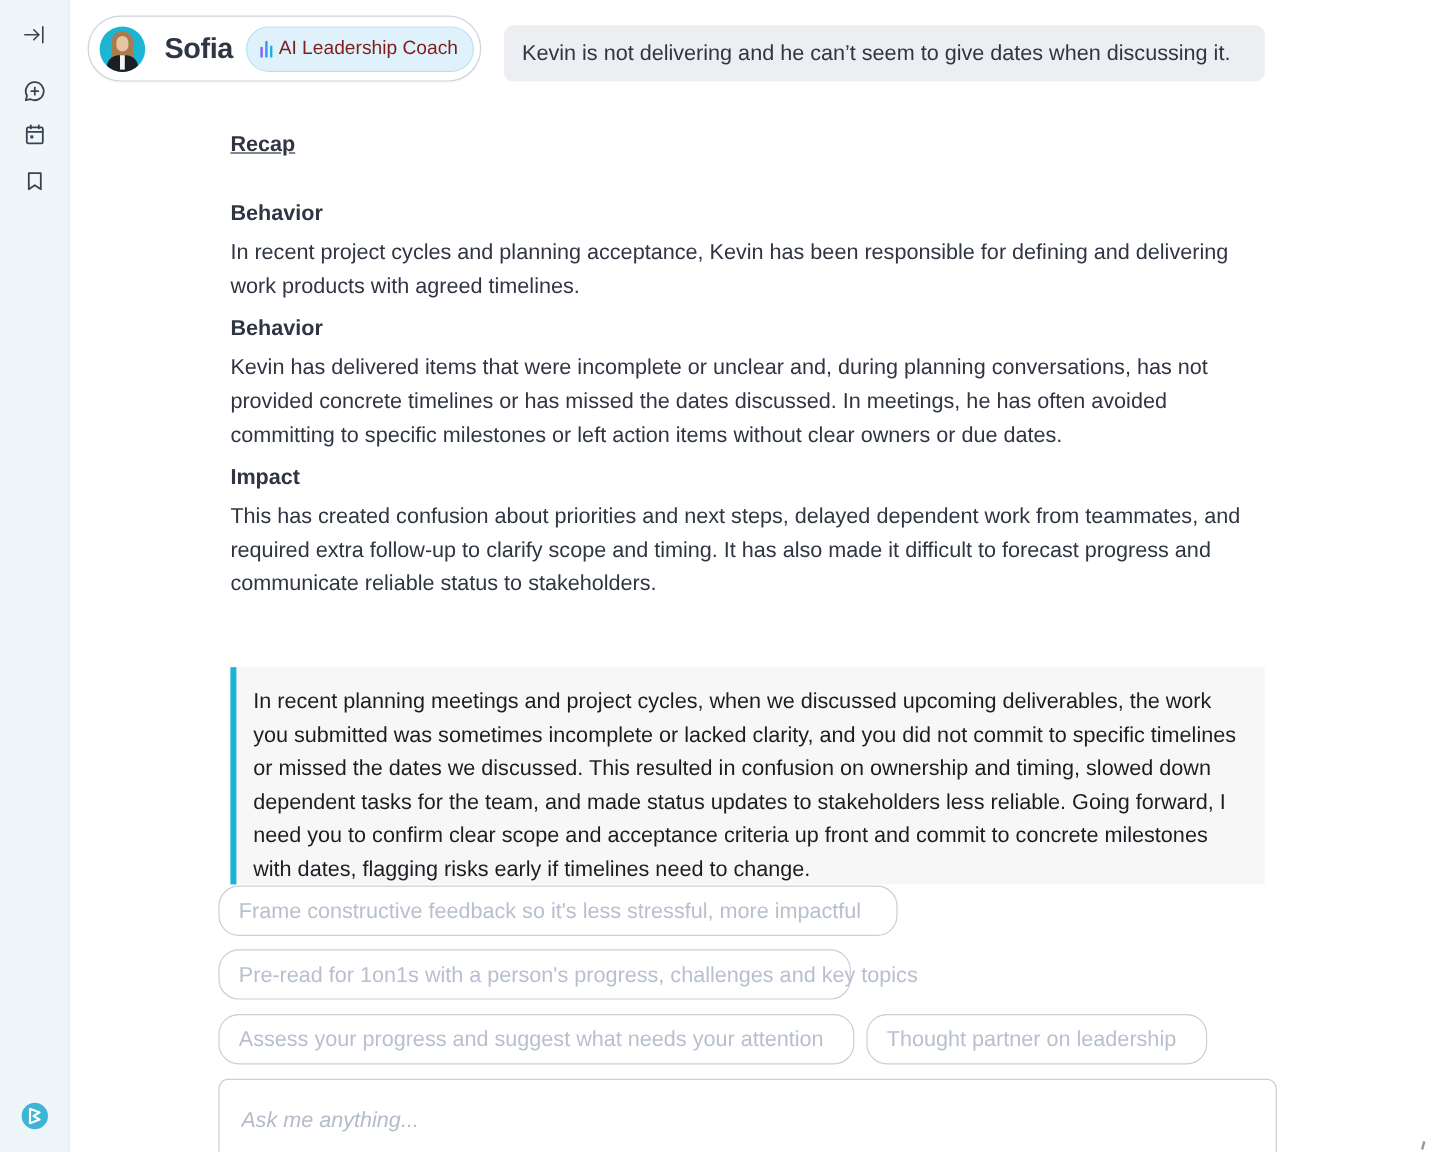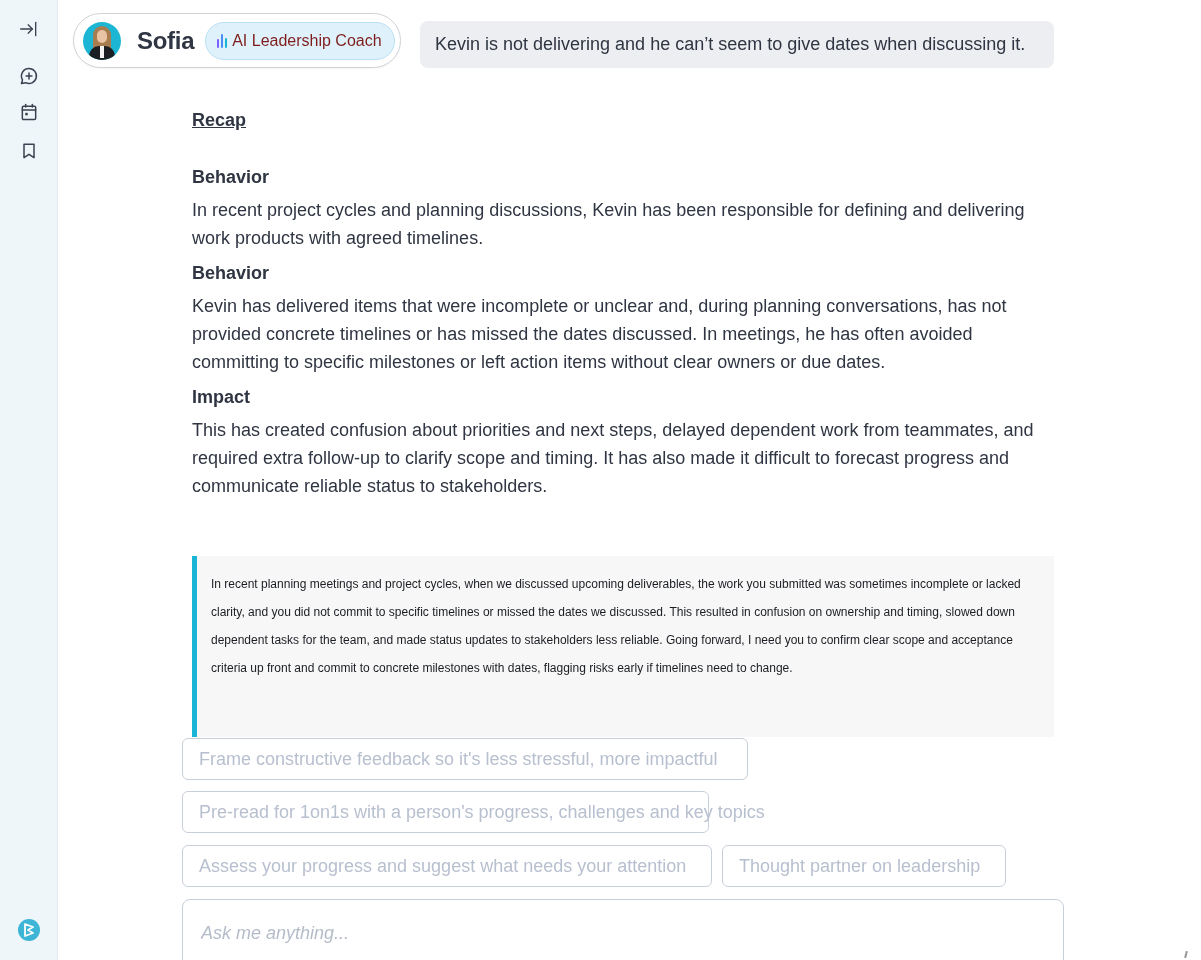--- a/index.html
+++ b/index.html
@@ -25,24 +25,24 @@
 
     .user-msg { position: absolute; left: 362px; top: 21px; width: 634px; height: 47px; background: #edeef1; border-radius: 8px; display: flex; align-items: center; padding-left: 15px; font-size: 18px; color: #2f3542; }
 
     .content { position: absolute; left: 134px; top: 108px; width: 862px; font-size: 18px; line-height: 28px; color: #2f3542; }
     .content h4 { font-size: 18px; font-weight: bold; line-height: 24px; }
     .h-recap { margin-bottom: 33px; text-decoration: underline; }
     .content p { margin-top: 7px; }
     .sec { margin-top: 9px; }
     .draft-label { margin-top: 7px; }
 
-    .quote { position: absolute; left: 134px; top: 556px; width: 862px; height: 181px; background: #f7f7f7; border-left: 5px solid #19b4d6; padding: 14px 20px 0 14px; font-size: 12px; line-height: 28px; color: #1a1d22; overflow: hidden; }
+    .quote { position: absolute; left: 134px; top: 556px; width: 862px; height: 181px; background: #f7f7f7; border-left: 5px solid #19b4d6; padding: 14px 20px 0 14px; font-size: 18px; line-height: 28px; color: #1a1d22; overflow: hidden; }
 
     .chips { position: absolute; left: 124px; top: 738px; width: 890px; }
-    .chip { position: absolute; height: 42px; border: 1.5px solid #c9cfd9; border-radius: 6px; background: #fff; display: flex; align-items: center; padding: 0 16px; font-size: 18px; color: #b8c0cf; white-space: nowrap; cursor: pointer; }
+    .chip { position: absolute; height: 42px; border: 1.5px solid #c9cfd9; border-radius: 17px; background: #fff; display: flex; align-items: center; padding: 0 16px; font-size: 18px; color: #b8c0cf; white-space: nowrap; cursor: pointer; }
 
     .ask { position: absolute; left: 124px; top: 899px; width: 882px; height: 68px; border: 1.5px solid #c9cfd9; border-radius: 8px; background: #fff; }
     .ask input { width: 100%; height: 100%; border: none; outline: none; background: transparent; padding-left: 18px; font-size: 18px; font-style: italic; font-family: "Liberation Sans", sans-serif; color: #2f3542; }
     .ask input::placeholder { color: #b4bcc9; font-style: italic; }
 
     .corner-mark { position: absolute; right: 14px; bottom: 2px; width: 2px; height: 7px; background: #999; transform: rotate(15deg); }
   </style>
 </head>
 <body>
 
@@ -102,21 +102,21 @@
   </div>
 
   <div class="user-msg">
     <span>Kevin is not delivering and he can’t seem to give dates when discussing it.</span>
   </div>
 
   <div class="content">
     <h4 class="h-recap">Recap</h4>
 
     <h4>Behavior</h4>
-    <p>In recent project cycles and planning discussions, Kevin has been responsible for defining and delivering work products with agreed timelines.</p>
+    <p>In recent project cycles and planning acceptance, Kevin has been responsible for defining and delivering work products with agreed timelines.</p>
 
     <h4 class="sec">Behavior</h4>
     <p>Kevin has delivered items that were incomplete or unclear and, during planning conversations, has not provided concrete timelines or has missed the dates discussed. In meetings, he has often avoided committing to specific milestones or left action items without clear owners or due dates.</p>
 
     <h4 class="sec">Impact</h4>
     <p>This has created confusion about priorities and next steps, delayed dependent work from teammates, and required extra follow-up to clarify scope and timing. It has also made it difficult to forecast progress and communicate reliable status to stakeholders.</p>
 
   </div>
 
   <blockquote class="quote">In recent planning meetings and project cycles, when we discussed upcoming deliverables, the work you submitted was sometimes incomplete or lacked clarity, and you did not commit to specific timelines or missed the dates we discussed. This resulted in confusion on ownership and timing, slowed down dependent tasks for the team, and made status updates to stakeholders less reliable. Going forward, I need you to confirm clear scope and acceptance criteria up front and commit to concrete milestones with dates, flagging risks early if timelines need to change.</blockquote>

